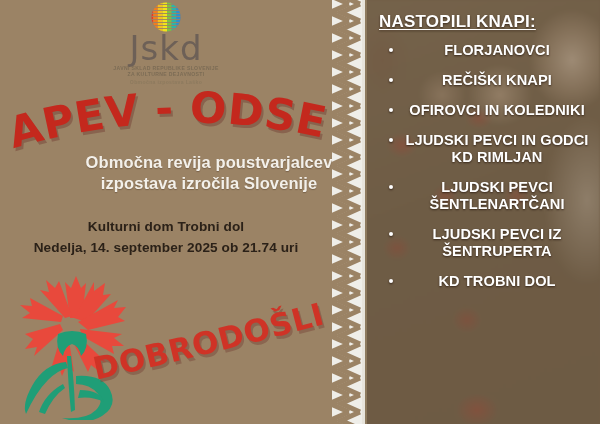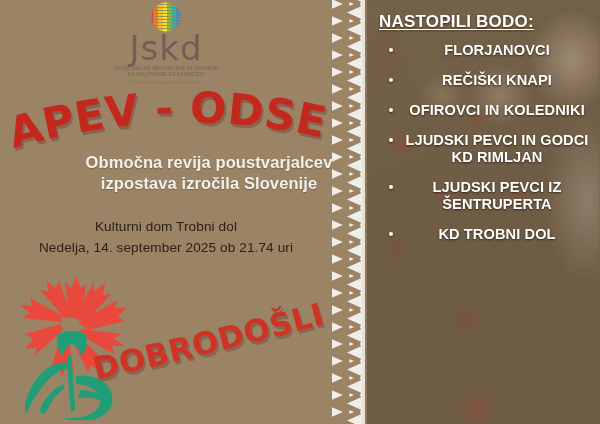--- a/index.html
+++ b/index.html
@@ -68,21 +68,21 @@
     position:absolute;left:0;top:152px;width:332px;text-align:center;
     color:#f3f0ea;font-weight:700;font-size:16.5px;line-height:21px;
     letter-spacing:.1px;
     text-shadow:0 1px 1px rgba(60,40,25,.35);
     margin-left:43px;
   }
 
   
   .event-info{
     position:absolute;left:0;top:216px;width:332px;text-align:center;
-    color:#2b2118;font-weight:400;font-size:13.6px;line-height:21px;
+    color:#2b2118;font-weight:700;font-size:13.6px;line-height:21px;
     letter-spacing:.1px;
   }
 
   
   .flower{
     position:absolute;left:8px;top:272px;width:130px;height:148px;
   }
   .flower svg{display:block;}
 
   
@@ -345,25 +345,26 @@
       </g>
     </svg>
   </div>
   <div class="strip-line"></div>
   <div class="strip-line2"></div>
 
   <div class="right-panel">
     <div class="photo-bg"></div>
     <div class="photo-overlay"></div>
     <div class="right-content">
-      <div class="list-heading">NASTOPILI BODO:</div>
+      <div class="list-heading">NASTOPILI KNAPI:</div>
       <ul class="performers">
           <li>FLORJANOVCI</li>
           <li>REČIŠKI KNAPI</li>
           <li>OFIROVCI IN KOLEDNIKI</li>
           <li>LJUDSKI PEVCI IN GODCI KD RIMLJAN</li>
+          <li>LJUDSKI PEVCI ŠENTLENARTČANI</li>
           <li>LJUDSKI PEVCI IZ ŠENTRUPERTA</li>
           <li>KD TROBNI DOL</li>
         </ul>
     </div>
   </div>
 
 </div>
 
 </body></html>

